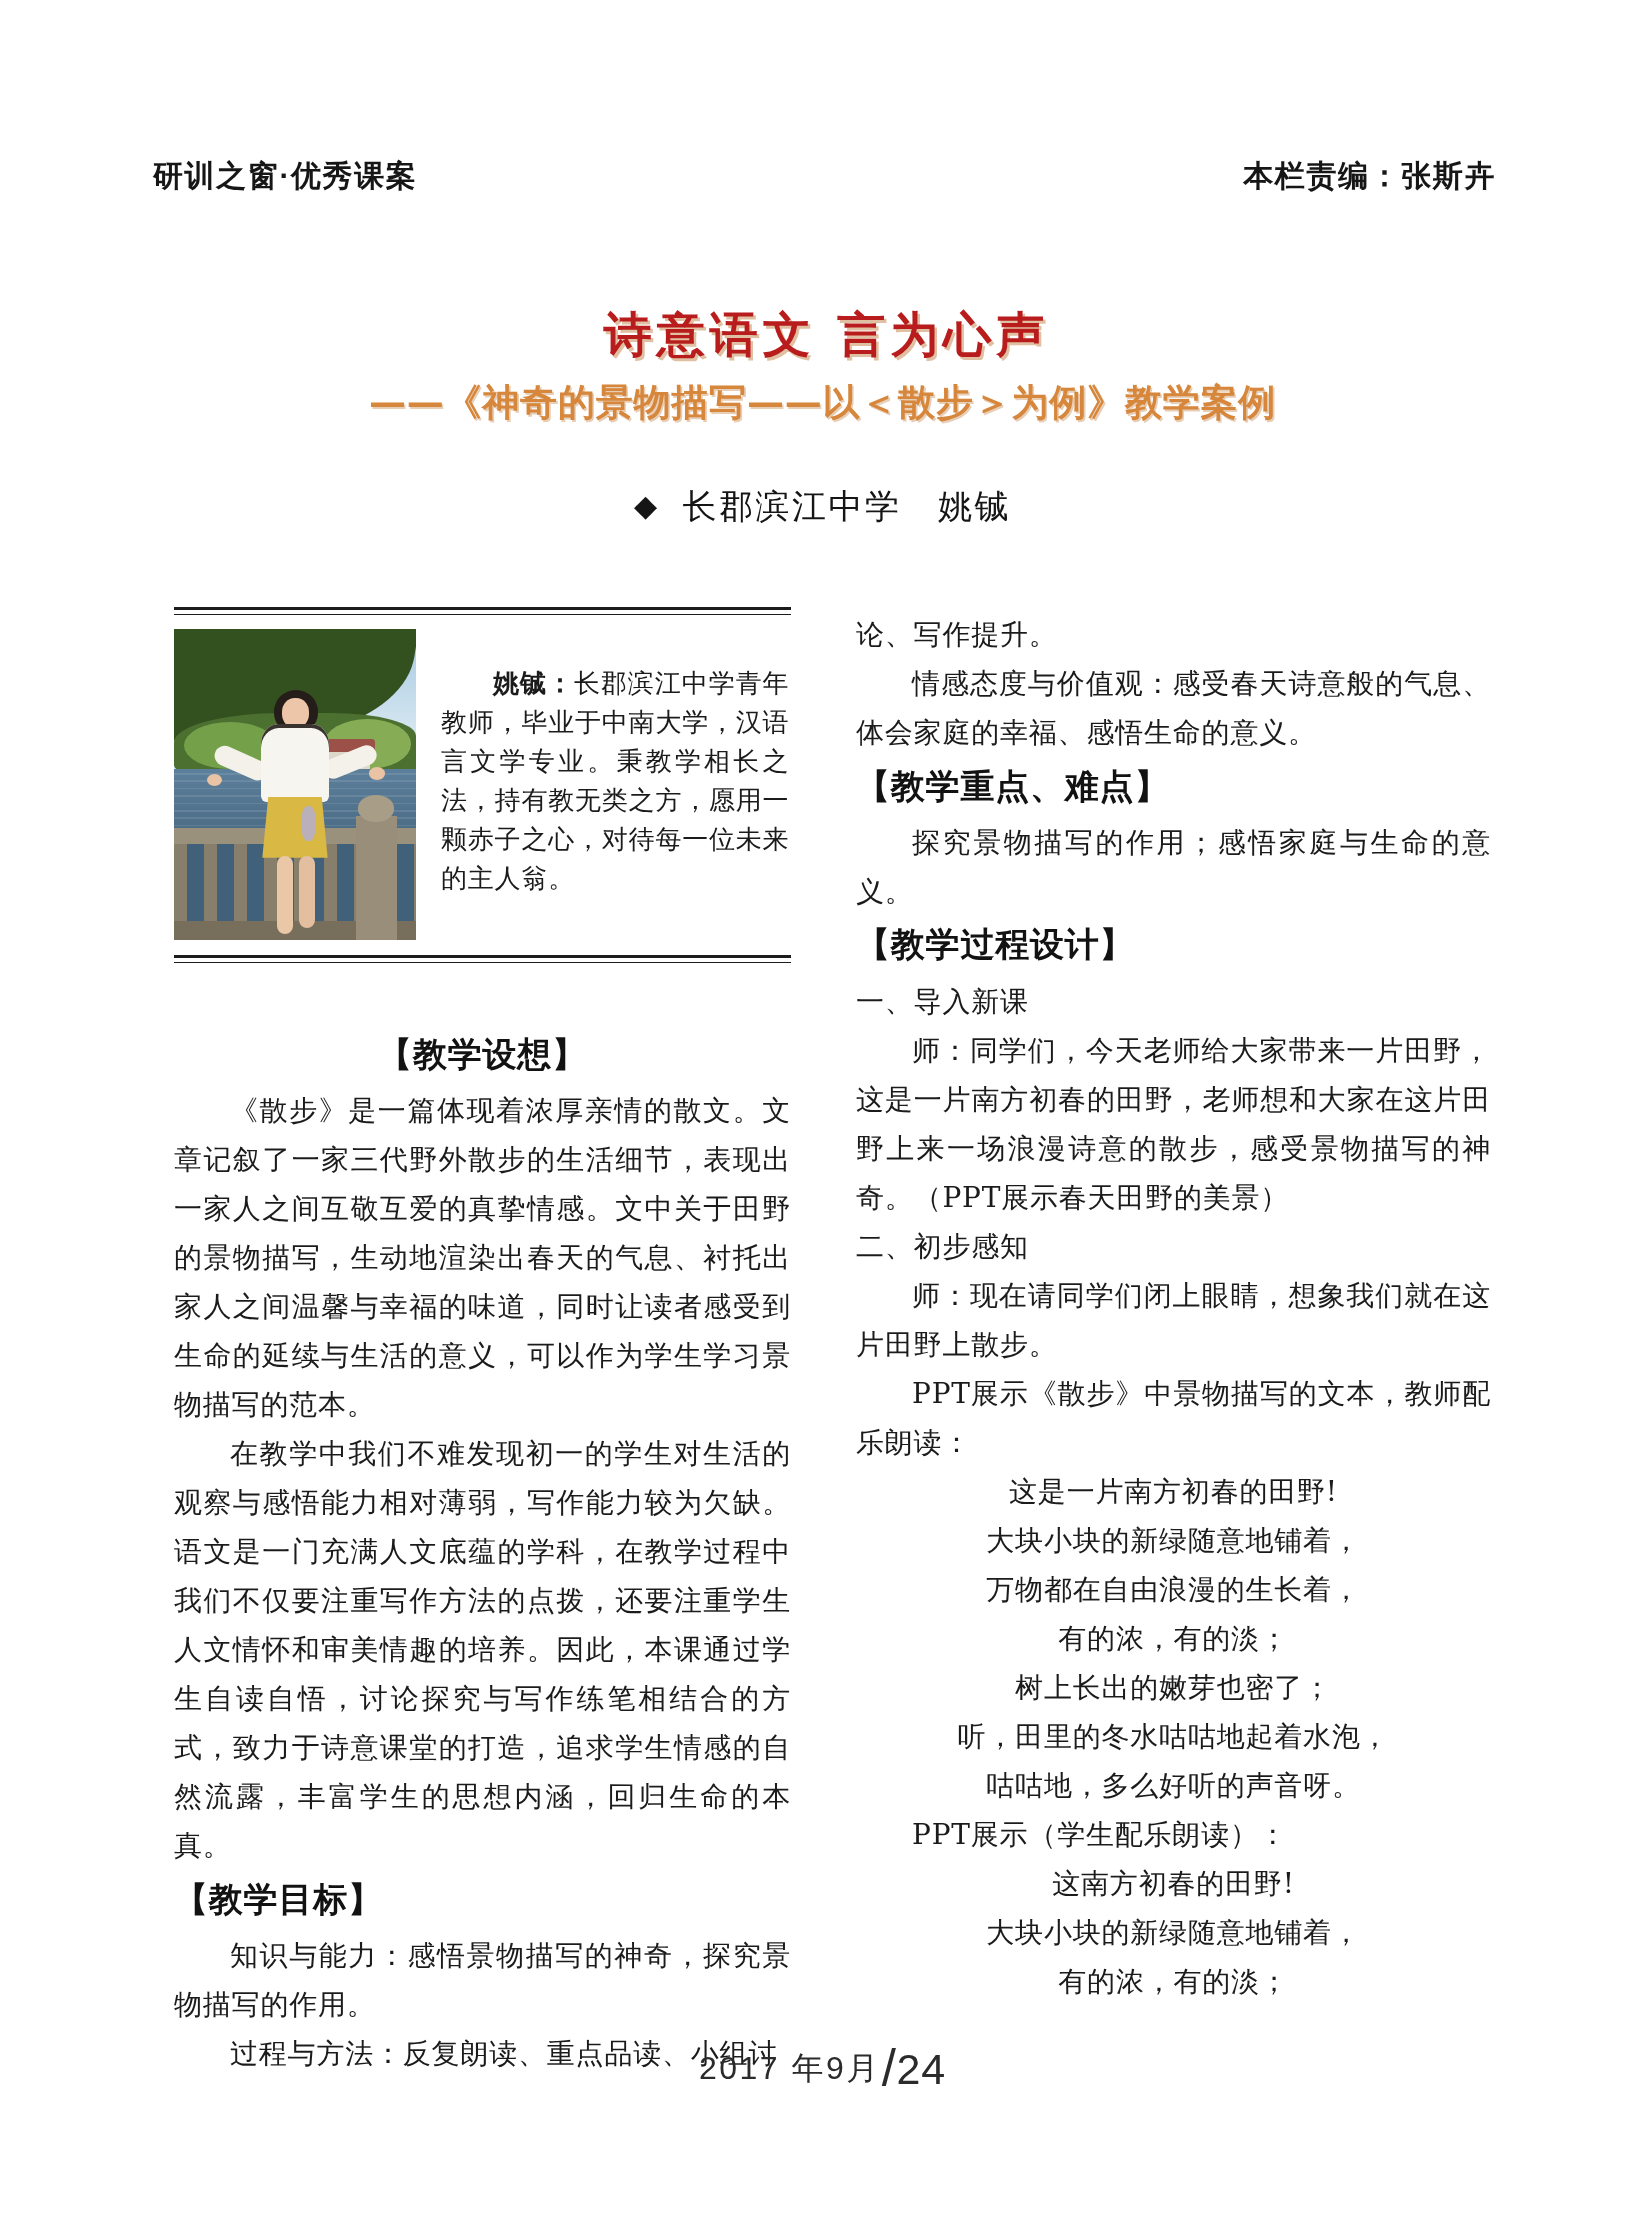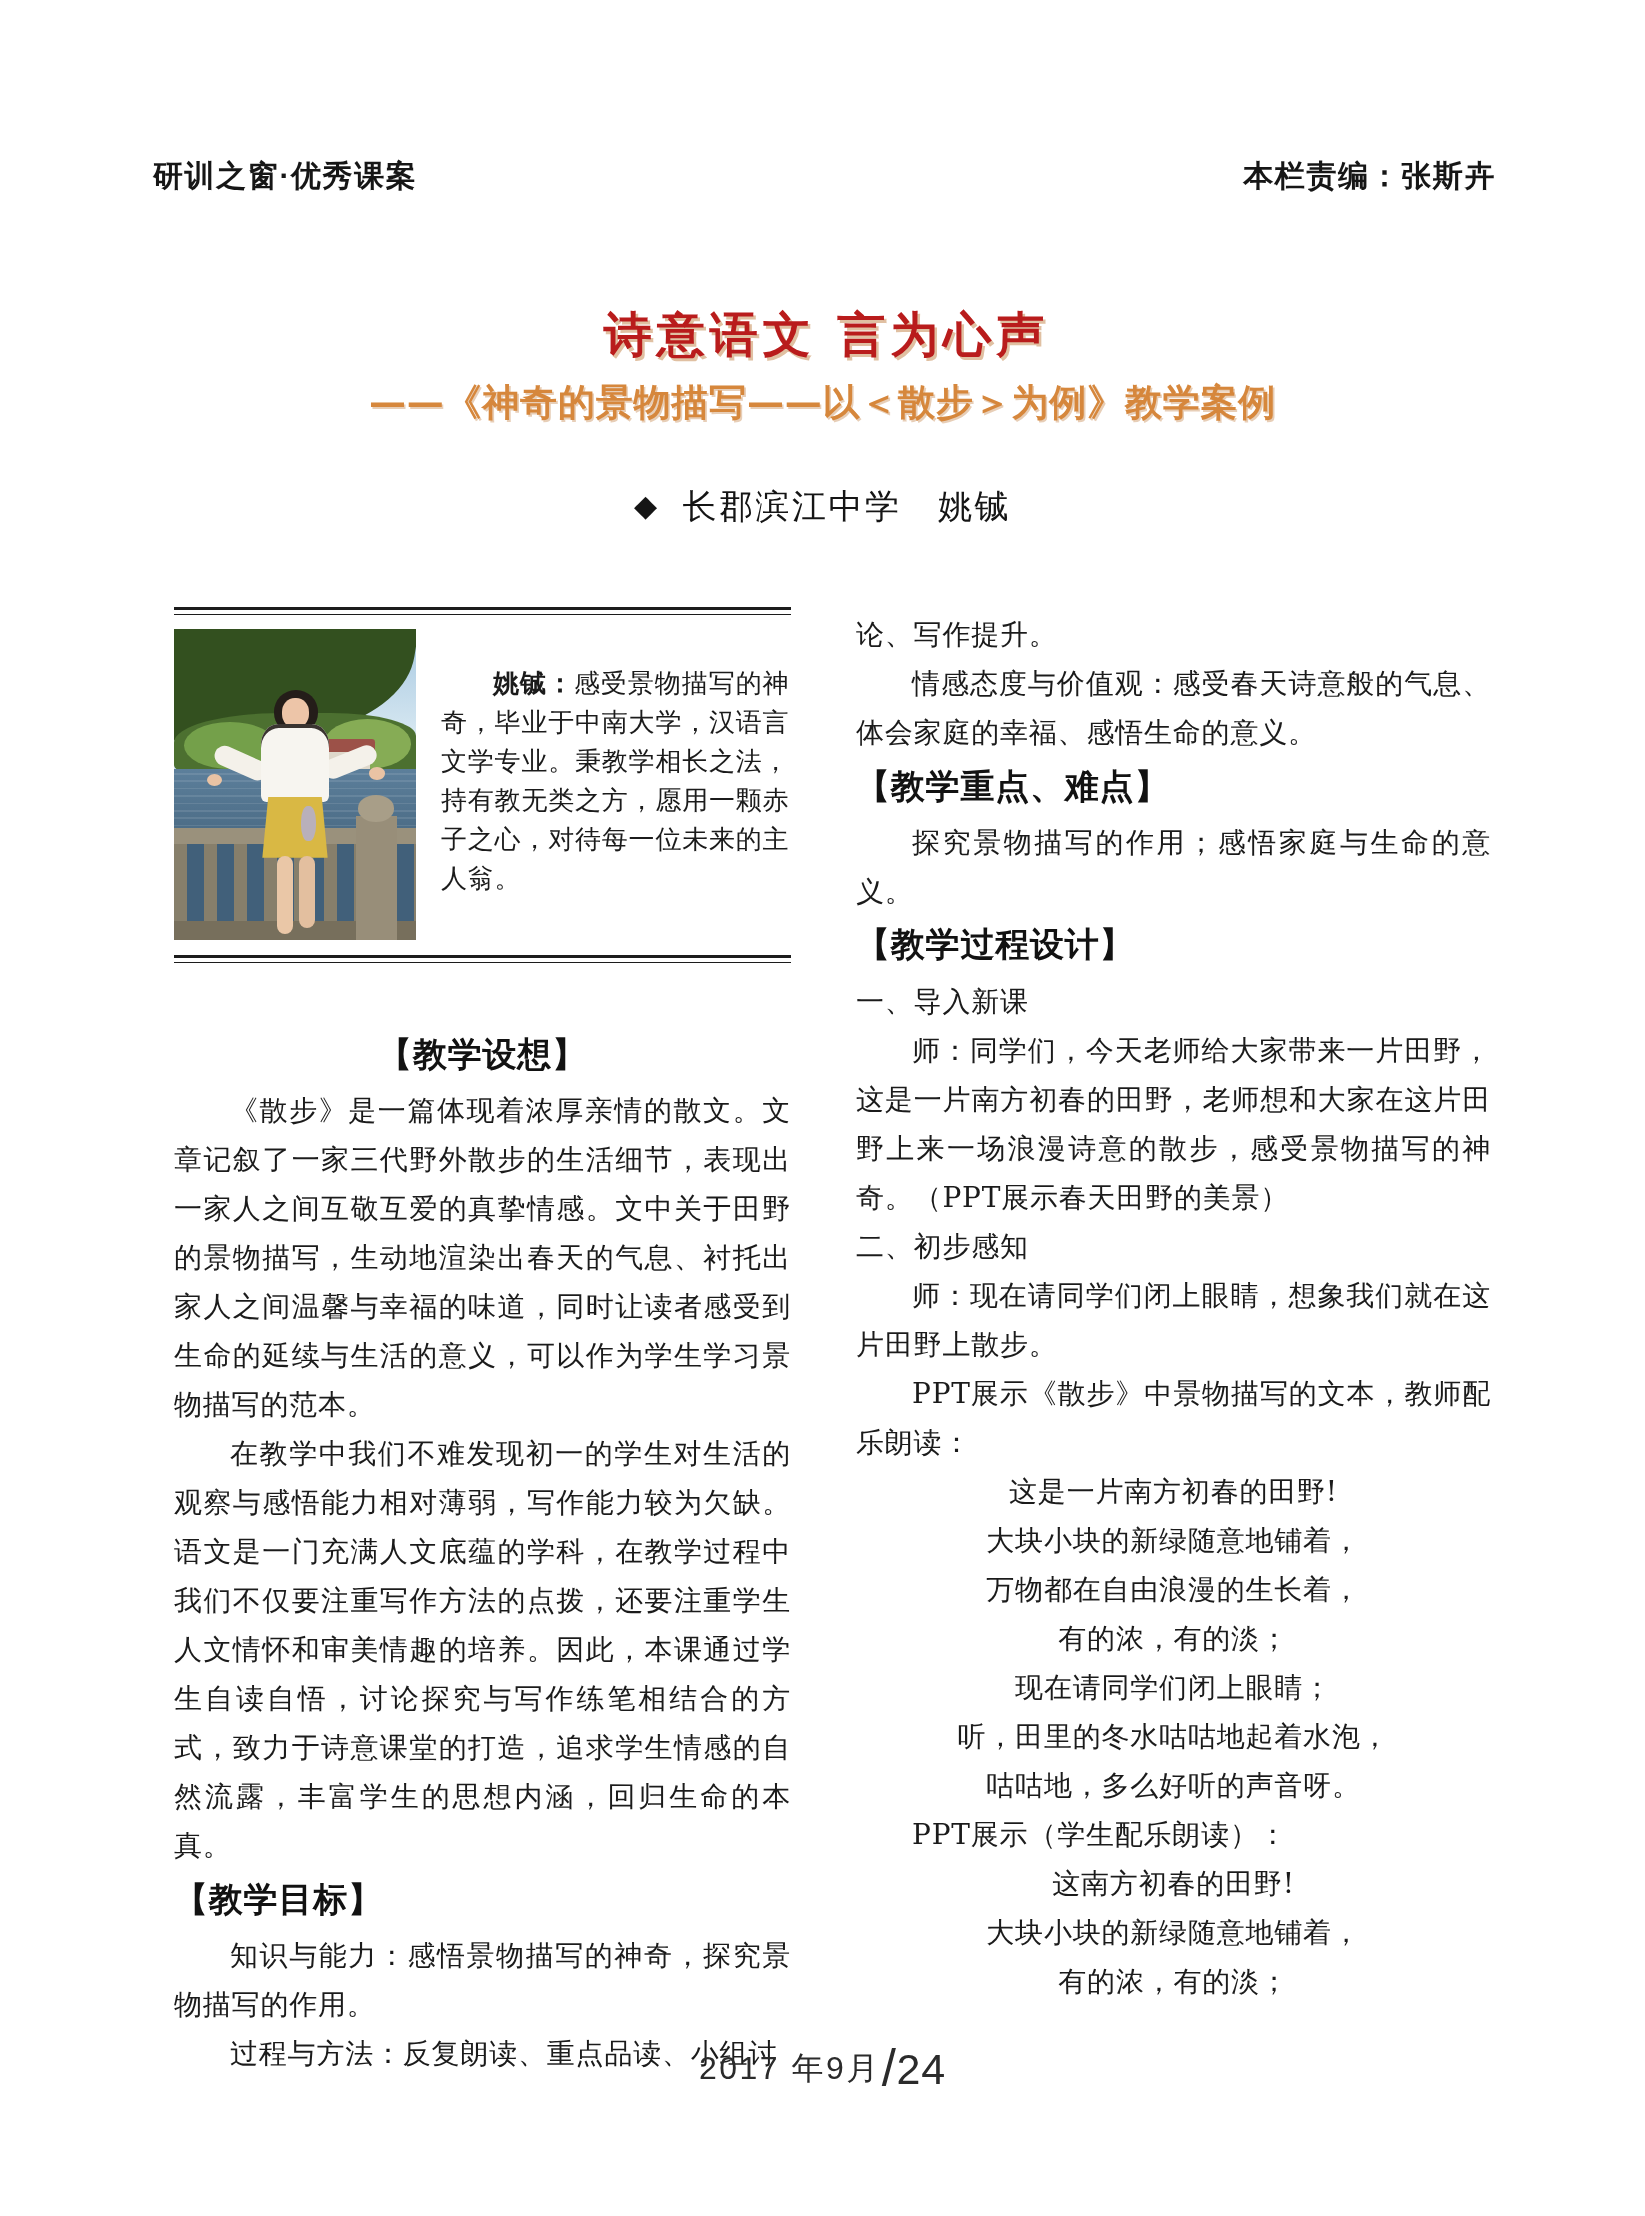--- a/index.html
+++ b/index.html
@@ -137,21 +137,21 @@
         <div class="ph-hand-r"></div>
         <div class="ph-hair"></div>
         <div class="ph-face"></div>
         <div class="ph-torso"></div>
         <div class="ph-skirt"></div>
         <div class="ph-charm"></div>
         <div class="ph-leg1"></div>
         <div class="ph-leg2"></div>
       </div>
       <div class="bio">
-        <p><span class="bio-name">姚铖：</span><span>感受景物描写的神奇，毕业于中南大学，汉语言文学专业。秉教学相长之法，持有教无类之方，愿用一颗赤子之心，对待每一位未来的主人翁。</span></p>
+        <p><span class="bio-name">姚铖：</span><span>长郡滨江中学青年教师，毕业于中南大学，汉语言文学专业。秉教学相长之法，持有教无类之方，愿用一颗赤子之心，对待每一位未来的主人翁。</span></p>
       </div>
     </div>
 
     <div class="rule rule-bottom"></div>
 
     <div class="sec-heading first-heading">【教学设想】</div>
     <p class="body">《散步》是一篇体现着浓厚亲情的散文。文章记叙了一家三代野外散步的生活细节，表现出一家人之间互敬互爱的真挚情感。文中关于田野的景物描写，生动地渲染出春天的气息、衬托出家人之间温馨与幸福的味道，同时让读者感受到生命的延续与生活的意义，可以作为学生学习景物描写的范本。</p>
     <p class="body">在教学中我们不难发现初一的学生对生活的观察与感悟能力相对薄弱，写作能力较为欠缺。语文是一门充满人文底蕴的学科，在教学过程中我们不仅要注重写作方法的点拨，还要注重学生人文情怀和审美情趣的培养。因此，本课通过学生自读自悟，讨论探究与写作练笔相结合的方式，致力于诗意课堂的打造，追求学生情感的自然流露，丰富学生的思想内涵，回归生命的本真。</p>
     <div class="sec-heading">【教学目标】</div>
     <p class="body">知识与能力：感悟景物描写的神奇，探究景物描写的作用。</p>
@@ -166,21 +166,21 @@
     <div class="sec-heading">【教学过程设计】</div>
     <p class="sub">一、导入新课</p>
     <p class="body">师：同学们，今天老师给大家带来一片田野，这是一片南方初春的田野，老师想和大家在这片田野上来一场浪漫诗意的散步，感受景物描写的神奇。（PPT展示春天田野的美景）</p>
     <p class="sub">二、初步感知</p>
     <p class="body">师：现在请同学们闭上眼睛，想象我们就在这片田野上散步。</p>
     <p class="body">PPT展示《散步》中景物描写的文本，教师配乐朗读：</p>
     <p class="poem">这是一片南方初春的田野!</p>
     <p class="poem">大块小块的新绿随意地铺着，</p>
     <p class="poem">万物都在自由浪漫的生长着，</p>
     <p class="poem">有的浓，有的淡；</p>
-    <p class="poem">现在请同学们闭上眼睛；</p>
+    <p class="poem">树上长出的嫩芽也密了；</p>
     <p class="poem">听，田里的冬水咕咕地起着水泡，</p>
     <p class="poem">咕咕地，多么好听的声音呀。</p>
     <p class="body">PPT展示（学生配乐朗读）：</p>
     <p class="poem">这南方初春的田野!</p>
     <p class="poem">大块小块的新绿随意地铺着，</p>
     <p class="poem">有的浓，有的淡；</p>
   </div>
 
   <div class="footer"><span class="date">2017 年9月</span><span class="slash">/</span><span class="num">24</span></div>
 

